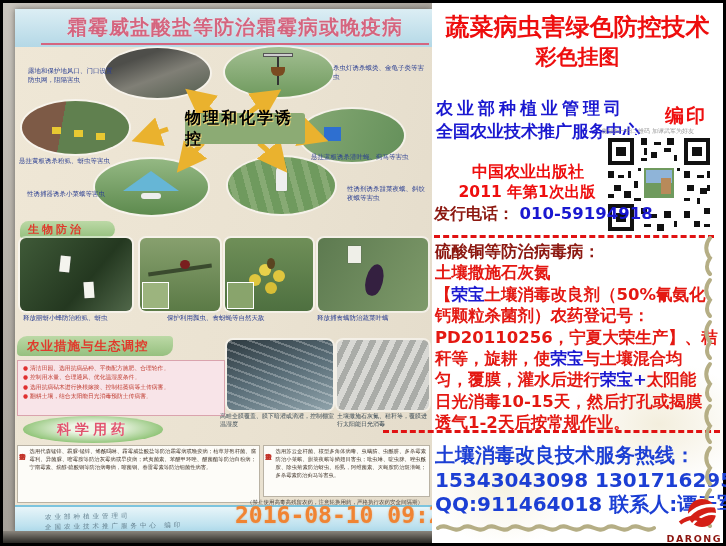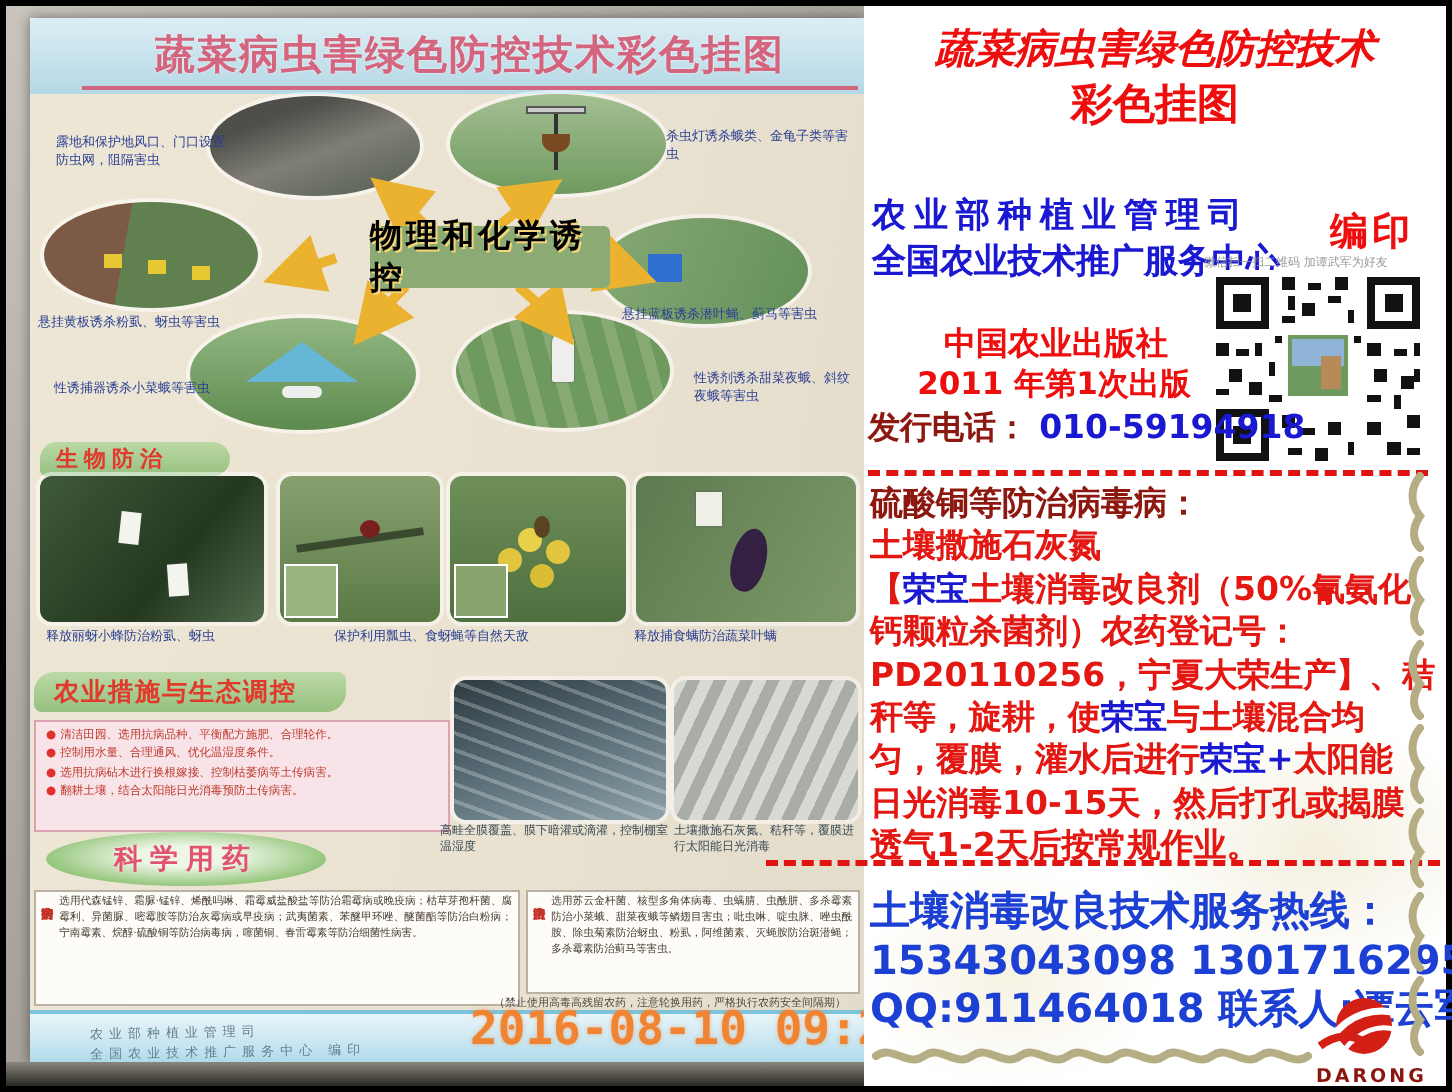--- a/index.html
+++ b/index.html
@@ -46,56 +46,56 @@
          letter-spacing:3px;line-height:1.5;transform:rotate(-1deg);}
   .stamp{position:absolute;left:220px;top:493px;font-size:23px;font-weight:bold;color:#f08433;
          font-family:"DejaVu Sans Mono","Liberation Mono",monospace;
          text-shadow:0 0 2px rgba(240,132,51,.5);white-space:nowrap;}
   
   #panel{position:absolute;left:432px;top:3px;width:291px;height:540px;background:
      radial-gradient(130px 90px at 78% 78%,#f3eedd 0%,rgba(255,255,255,0) 70%),
      radial-gradient(110px 80px at 25% 90%,#f6f2e3 0%,rgba(255,255,255,0) 70%),#fff;}
   .ptitle{position:absolute;left:0;top:8px;width:291px;text-align:center;color:#ee0e0e;
          font-weight:bold;line-height:1.35;}
-  .ptitle .t1{font-size:20px;display:block;font-style:italic;}
+  .ptitle .t1{font-size:24px;display:block;}
   .ptitle .t2{font-size:21px;display:block;}
   .org{position:absolute;left:4px;top:94px;color:#1a18d0;font-weight:bold;font-size:17px;line-height:1.38;}
   .org .o1{letter-spacing:4px;display:block;}
   .org .o2{letter-spacing:0;display:block;}
   .bianyin{position:absolute;right:16px;top:100px;color:#ee0e0e;font-weight:bold;font-size:19px;letter-spacing:2px;}
   .qrcap{position:absolute;left:170px;top:124px;font-size:6px;color:#9a9a9a;white-space:nowrap;}
   .qr{position:absolute;left:172px;top:132px;width:110px;height:99px;background:#fff;}
   .pub{position:absolute;left:10px;top:159px;width:172px;text-align:center;color:#ee0e0e;font-weight:bold;font-size:16px;}
   .edi{position:absolute;left:2px;top:179px;width:186px;text-align:center;color:#ee0e0e;font-weight:bold;font-size:15.5px;}
   .phone{position:absolute;left:2px;top:201px;font-size:16px;font-weight:bold;white-space:nowrap;}
   .dr{color:#8c1810;} .r{color:#e41812;} .b{color:#1a18d0;}
   .dash{position:absolute;border-top:3px dashed #e01212;height:0;}
   .body{position:absolute;left:3px;top:238px;width:286px;font-weight:bold;font-size:16.5px;line-height:21.4px;white-space:nowrap;}
   .hot{position:absolute;left:3px;top:440px;width:288px;color:#1c3fd4;font-weight:bold;
        font-size:20px;line-height:24.5px;white-space:nowrap;}
   
   .deco-r{position:absolute;left:701px;top:236px;width:16px;height:302px;}
   .deco-b{position:absolute;left:436px;top:519px;width:222px;height:16px;}
   
-  .logo{position:absolute;left:658px;top:497px;width:64px;height:46px;text-align:left;}
+  .logo{position:absolute;left:658px;top:497px;width:64px;height:46px;text-align:right;}
   .logo .ltxt{font-size:9.5px;font-weight:bold;color:#8c1510;letter-spacing:1.5px;margin-top:-2px;}
   
   .tagw{position:absolute;width:10px;height:16px;background:#f4f4ee;box-shadow:0 0 1px #555;}
   .mini{position:absolute;}
 </style>
 </head>
 <body>
 
 <div id="stage">
 
   <div id="photo">
     <div id="poster">
 
       <div class="band"></div>
-      <div class="poster-title">蔬菜病虫害绿色防控技术彩色挂图</div>
+      <div class="poster-title">霜霉威盐酸盐等防治霜霉病或晚疫病</div>
 
       <div class="oval" style="left:90px;top:39px;width:105px;height:50px;background:linear-gradient(160deg,#4e4e4a 25%,#807f76 55%,#5c6456 90%);"></div>
       <div class="oval" style="left:210px;top:38px;width:108px;height:50px;background:linear-gradient(#a3bf92,#6f9a5e);">
         <span class="mini" style="left:52px;top:8px;width:2px;height:30px;background:#333;"></span>
         <span class="mini" style="left:38px;top:6px;width:30px;height:4px;background:#ccc;border:1px solid #555;"></span>
         <span class="mini" style="left:46px;top:20px;width:14px;height:9px;background:#7a4a20;border-radius:0 0 6px 6px;"></span>
       </div>
       <div class="oval" style="left:7px;top:92px;width:107px;height:53px;background:linear-gradient(100deg,#7d5a46 0 38%,#60804f 38%);">
         <span class="mini" style="left:30px;top:26px;width:9px;height:7px;background:#e8c832;box-shadow:22px 3px 0 #e8c832, 44px 6px 0 #e8c832;"></span>
       </div>

